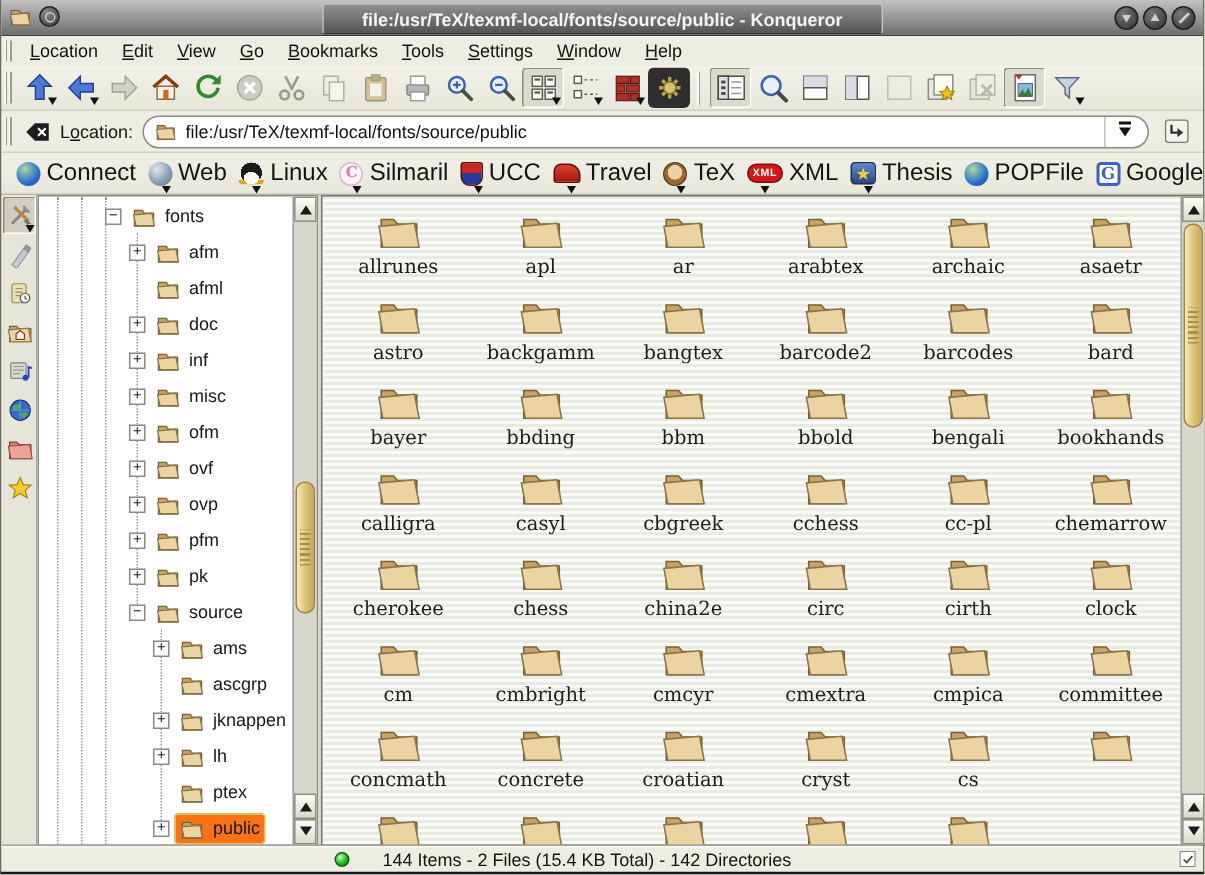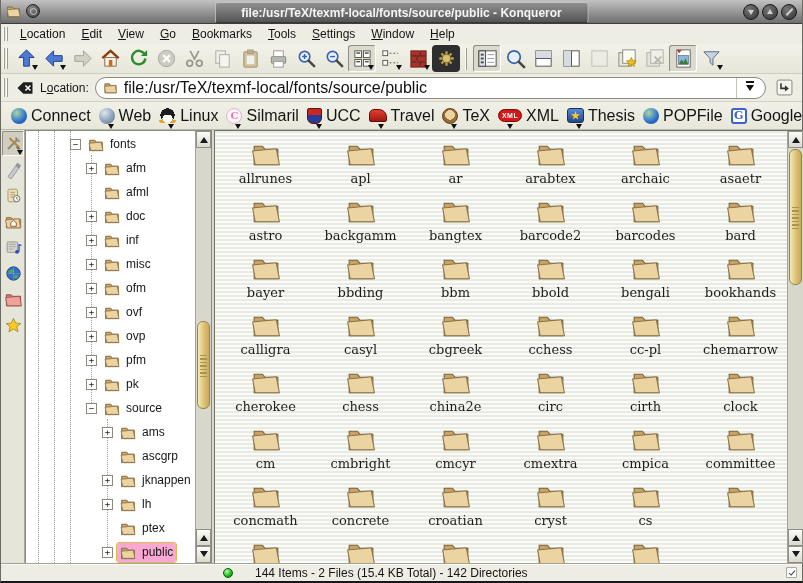--- a/index.html
+++ b/index.html
@@ -35,21 +35,21 @@
   .dd{position:absolute;right:1px;bottom:1px;width:0;height:0;border-left:3.5px solid transparent;border-right:3.5px solid transparent;border-top:5px solid #101010;}
   .tsep{width:7px;height:22px;margin:0 3px;background:repeating-linear-gradient(90deg,transparent 0 2px,#fff 2px 3px,#9a9a90 3px 4px,transparent 4px 7px);flex:none;}
 
   
   .locbar{position:absolute;left:0;top:74px;width:100%;height:28px;background:#eeede3;border-bottom:1px solid #d2d1c6;display:flex;align-items:center;box-sizing:border-box;}
   .clearbtn{width:26px;height:24px;display:flex;align-items:center;justify-content:center;flex:none;}
   .clearbtn svg{width:20px;height:20px;}
   .loclabel{font-size:12px;color:#141414;margin:0 6px 0 2px;white-space:nowrap;}
   .combo{flex:1;height:22px;background:#ffffff;border:1px solid #8a8a80;border-radius:11px;display:flex;align-items:center;padding-left:6px;box-sizing:border-box;position:relative;margin-right:6px;}
   .combo svg{width:17px;height:15px;margin-right:5px;flex:none;}
-  .combo .val{font-size:16px;color:#101010;white-space:nowrap;overflow:hidden;flex:1;}
+  .combo .val{font-size:12px;color:#101010;white-space:nowrap;overflow:hidden;flex:1;}
   .combo-dd{width:26px;height:20px;border-left:1px solid #c2c2b8;display:flex;flex-direction:column;align-items:center;justify-content:center;flex:none;margin-right:2px;}
   .combo-dd .bar{width:8px;height:2px;background:#111;margin-bottom:2px;}
   .combo-dd .tri{width:0;height:0;border:4.5px solid transparent;border-top:6px solid #111;}
   .gobtn{width:24px;height:24px;margin-right:6px;display:flex;align-items:center;justify-content:center;flex:none;}
   .gobtn svg{width:21px;height:21px;}
 
   
   .bmbar{position:absolute;left:0;top:102px;width:100%;height:28px;background:linear-gradient(#f1f0e7,#e8e7db);border-bottom:1px solid #b9b8ac;display:flex;align-items:center;box-sizing:border-box;}
   .bm{display:flex;align-items:center;margin:0 4px;position:relative;flex:none;}
   .bm .bl{font-size:16px;color:#141414;margin-left:4px;white-space:nowrap;}
@@ -75,21 +75,21 @@
   .sbtn svg{width:19px;height:19px;}
   .sbtn.pressed{background:#cfcec1;border-color:#8d8d82 #ffffff #ffffff #8d8d82;}
   .sbtn .dd{right:0;bottom:0;}
 
   .treepanel{position:absolute;left:24px;top:0;width:187px;height:100%;background:#ffffff;border:1px solid #8a8a80;box-sizing:border-box;overflow:hidden;}
   .tguide{position:absolute;width:0;border-left:1px dotted #9a9a92;}
   .trow{position:absolute;height:22px;display:flex;align-items:center;left:0;right:17px;box-sizing:border-box;}
   .texp{width:11px;height:11px;border:1px solid #8a8a82;background:#fff;font:9px/9px "DejaVu Sans Mono",monospace;text-align:center;color:#222;margin-right:4px;flex:none;box-sizing:border-box;}
   .texp.none{visibility:hidden;}
   .tinner{display:flex;align-items:center;padding:1px 3px 1px 1px;border-radius:2px;}
-  .trow.sel .tinner{background:#f9a8d4;outline:1px solid #dcbb52;}
+  .trow.sel .tinner{background:#f97316;outline:1px solid #dcbb52;}
   .trow svg{width:20px;height:17px;margin-right:4px;flex:none;}
   .tlabel{font-size:12px;color:#161616;white-space:nowrap;}
 
   .splitter{position:absolute;left:211px;top:0;width:2px;height:100%;background:#d9d8cc;}
 
   .mainview{position:absolute;left:213px;top:0;width:590px;height:100%;border:1px solid #73736b;box-sizing:border-box;background:repeating-linear-gradient(180deg,#e7ebe3 0 2px,#fafaf6 2px 4px);}
   .gridwrap{position:absolute;left:1px;top:0;right:17px;bottom:0;overflow:hidden;}
   .fgrid{display:grid;grid-template-columns:repeat(6,95px);grid-auto-rows:57px;padding:6px 0 0 2px;}
   .fitem{display:flex;flex-direction:column;align-items:center;}
   .fitem svg{width:35px;height:33px;}

